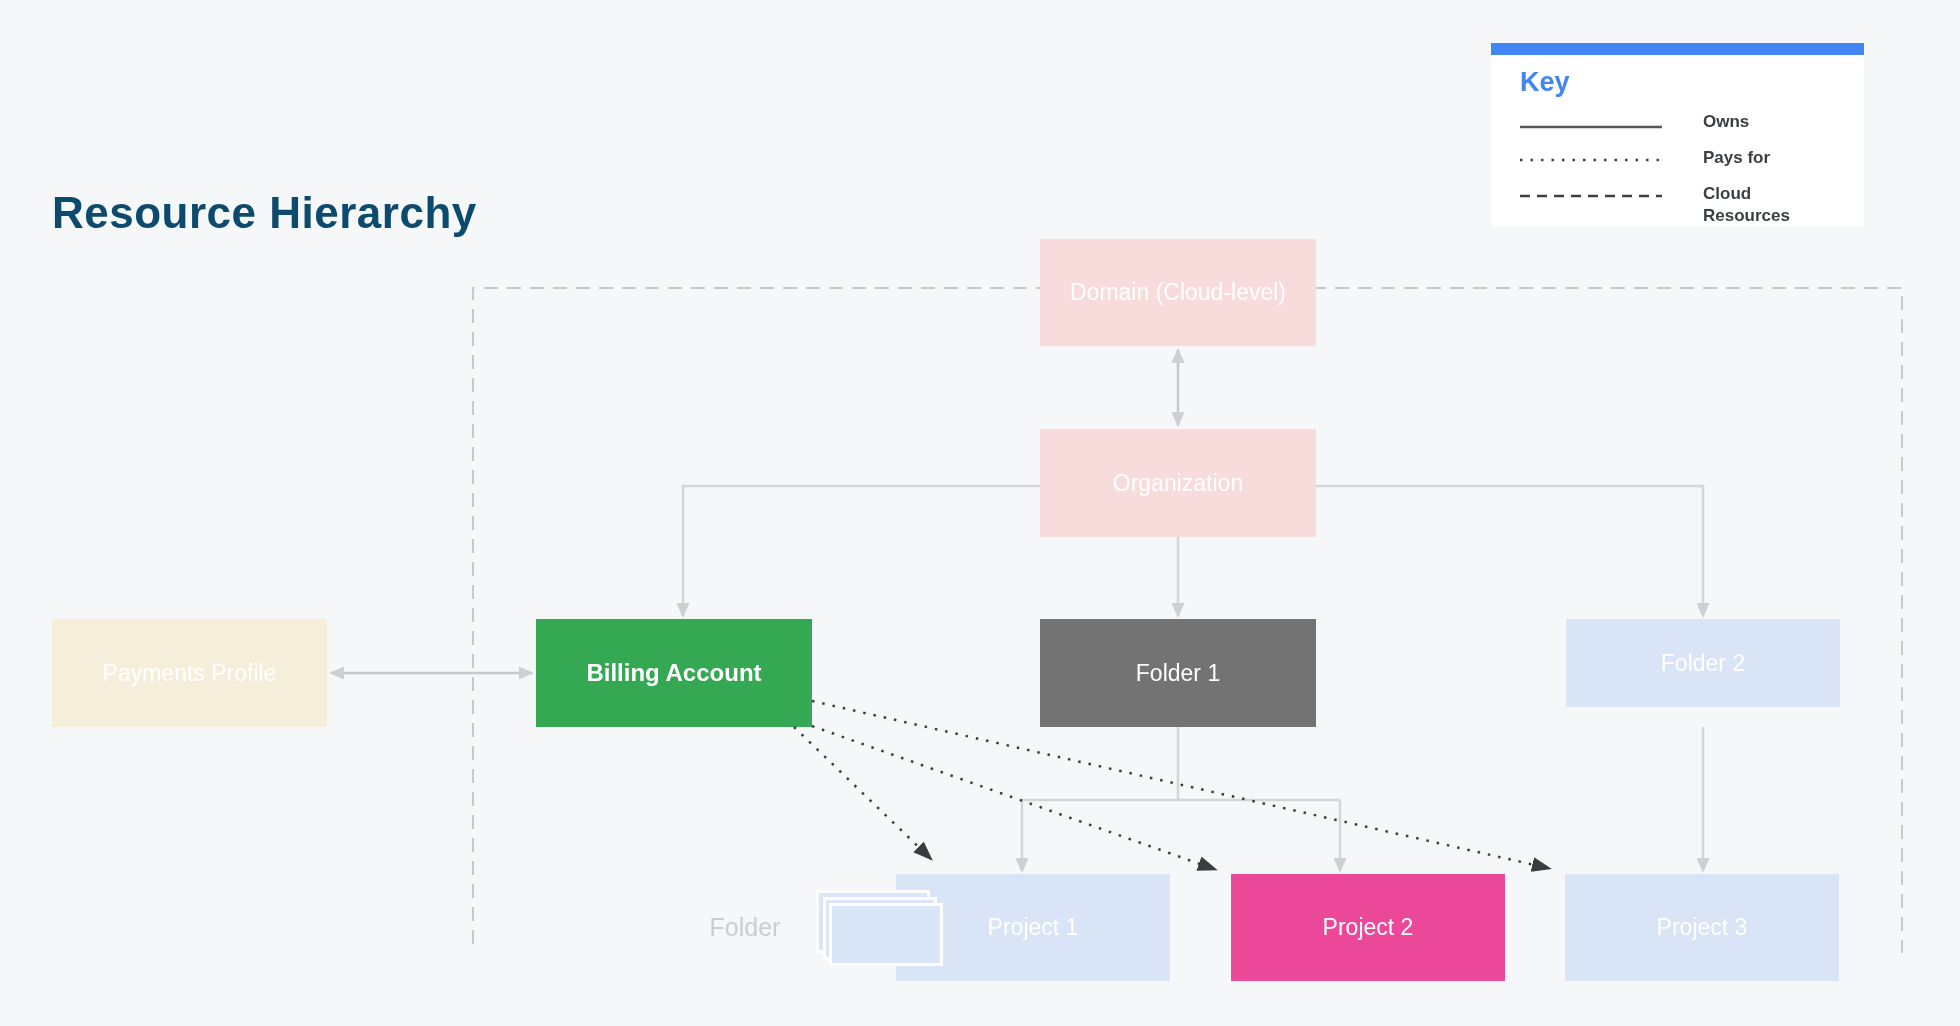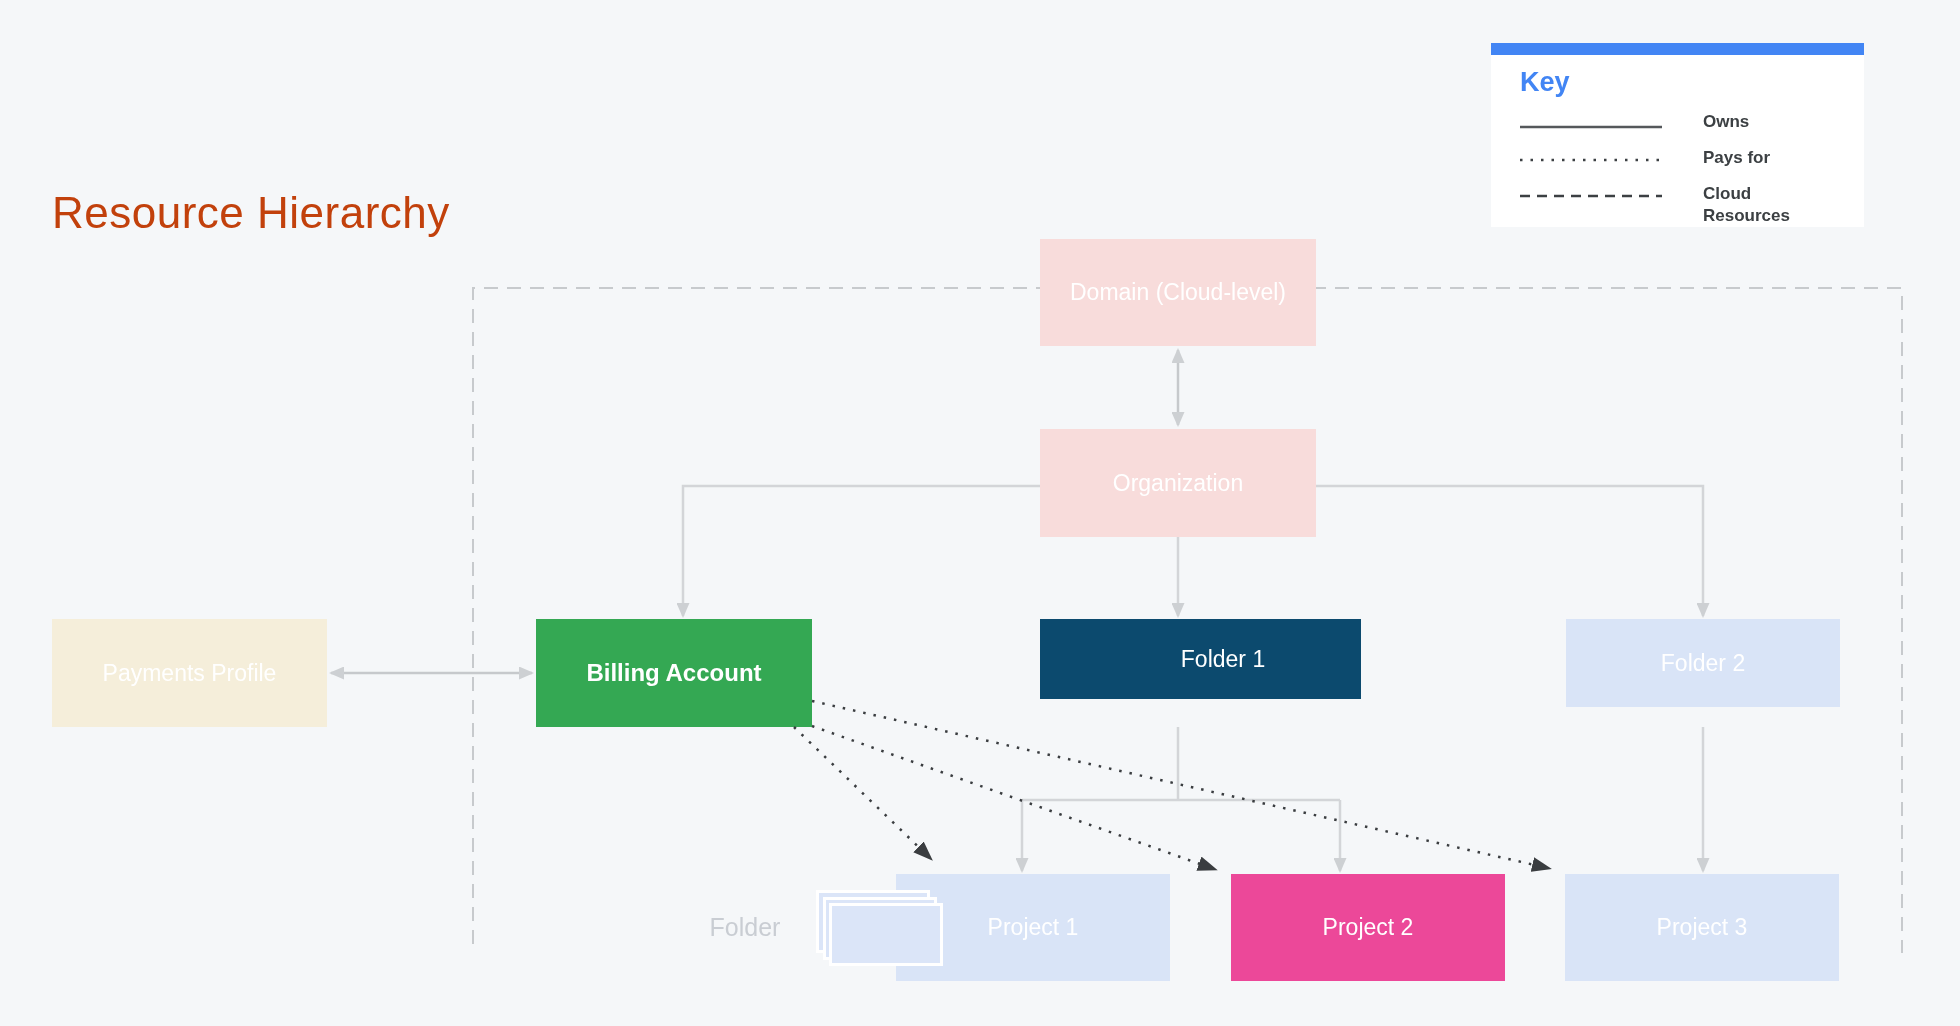--- a/index.html
+++ b/index.html
@@ -6,21 +6,21 @@
   .stage{
     position:relative;width:1960px;height:1026px;overflow:hidden;
     background:#f5f7f9;font-family:"Liberation Sans",sans-serif;
   }
   svg.layer{position:absolute;left:0;top:0;pointer-events:none;}
   .layer-behind{z-index:1;}
   .layer-front{z-index:4;}
 
   .page-title{
     position:absolute;left:52px;top:188px;z-index:2;
-    font-size:44px;font-weight:400;color:#c2410c;letter-spacing:.5px;
+    font-size:44px;font-weight:700;color:#0c4a6e;letter-spacing:.5px;
   }
 
   .node{
     position:absolute;z-index:2;display:flex;align-items:center;justify-content:center;
     color:#ffffff;font-size:23px;font-weight:400;text-align:center;
   }
   .node.billing{font-weight:700;font-size:24px;}
 
   .labels-caption{
     position:absolute;z-index:2;left:690px;top:913px;width:110px;text-align:center;
@@ -91,21 +91,21 @@
   </div>
 
   <div class="node" style="left: 52px; top: 619px; width: 275px; height: 108px; background-color: rgb(245, 238, 218);">
     <span>Payments Profile</span>
   </div>
 
   <div class="node billing" style="left: 536px; top: 619px; width: 276px; height: 108px; background-color: rgb(52, 168, 83);">
     <span>Billing Account</span>
   </div>
 
-  <div class="node" style="left: 1040px; top: 619px; width: 276px; height: 80px; background-color: #0c4a6e; padding-left: 45px;">
+  <div class="node" style="left: 1040px; top: 619px; width: 276px; height: 108px; background-color: #737373;">
     <span>Folder 1</span>
   </div>
 
   <div class="node" style="left: 1566px; top: 619px; width: 274px; height: 88px; background-color: rgb(217, 228, 247);">
     <span>Folder 2</span>
   </div>
 
   <div class="node" style="left: 896px; top: 874px; width: 274px; height: 107px; background-color: rgb(217, 228, 247);">
     <span>Project 1</span>
   </div>

